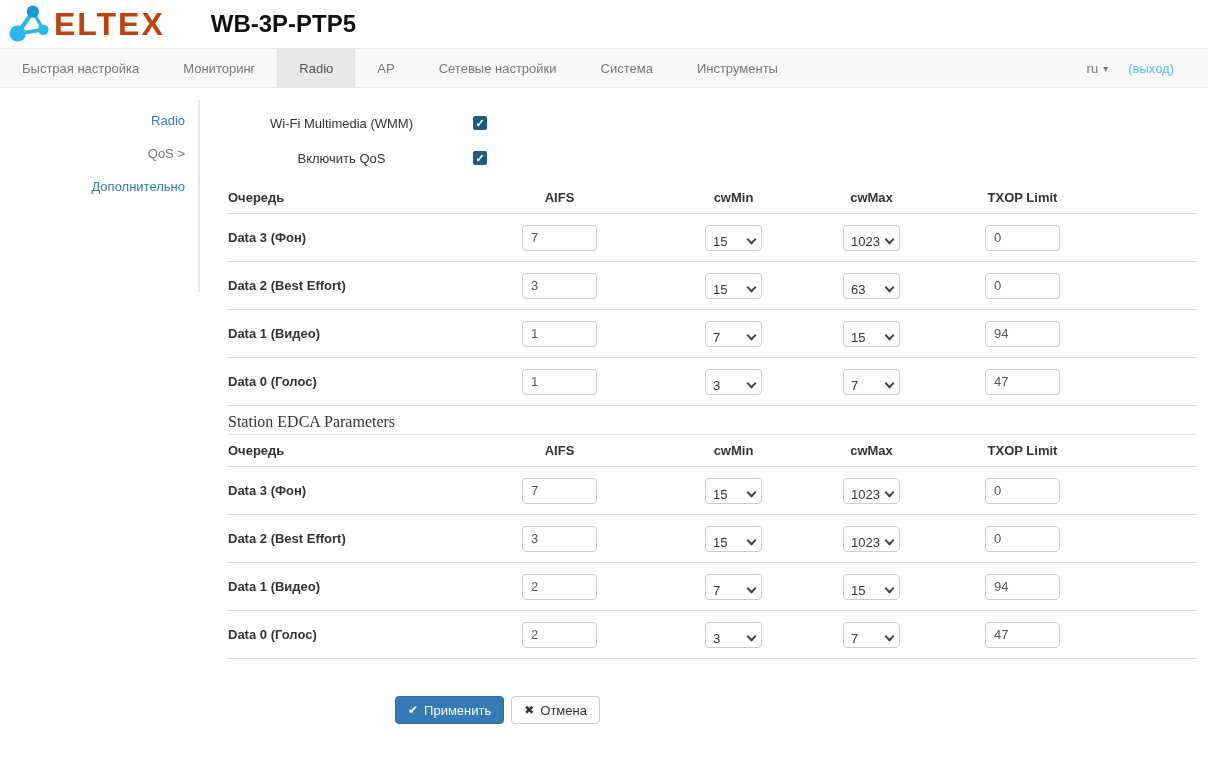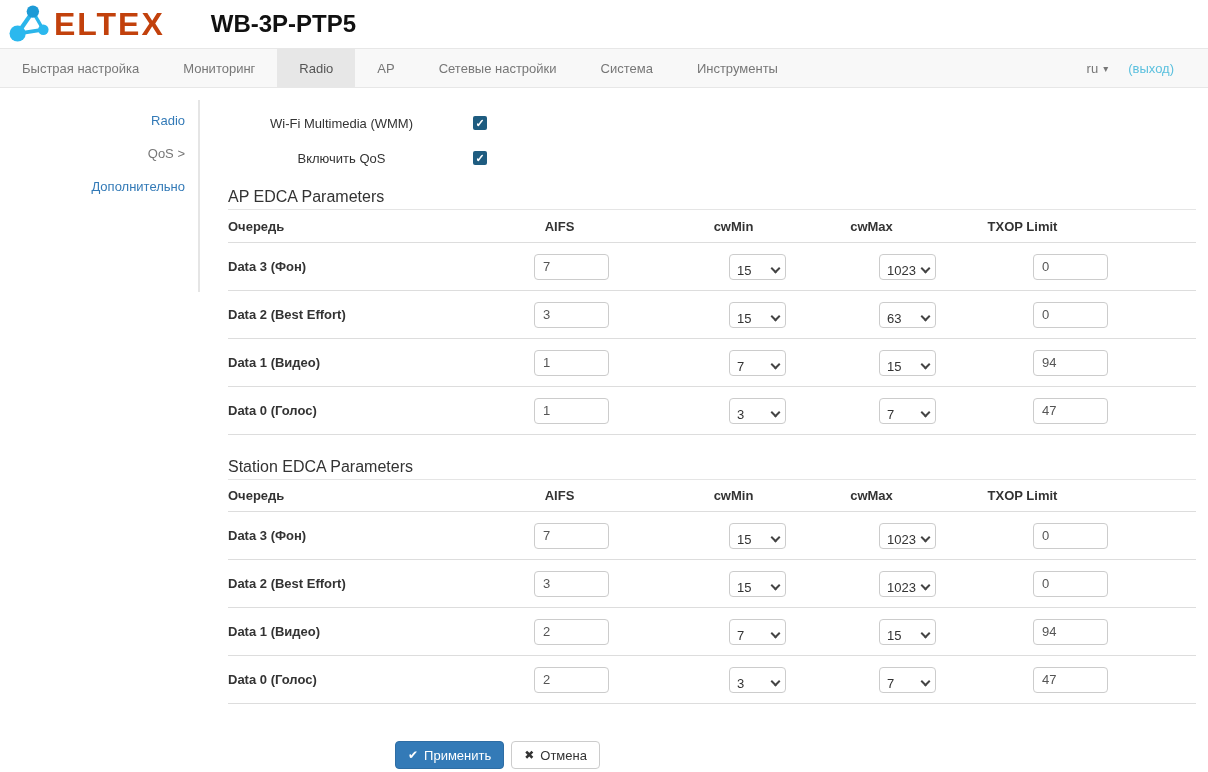--- a/index.html
+++ b/index.html
@@ -59,21 +59,21 @@
   
   .section-title {
     margin-top:18px; font-size:16px; color:#333;
     padding-bottom:4px; border-bottom:1px solid #e5e5e5; line-height:17px;
   }
   .grid-row {
     display:grid; grid-template-columns:294px 183px 138px 142px 211px;
     align-items:center; border-bottom:1px solid #ddd;
   }
   .grid-row.head { height:33px; font-weight:bold; }
-  .grid-row.data { height:48px;gap:12px; }
+  .grid-row.data { height:48px; }
   .head-span { display:inline-block; text-align:center; }
   .w75 { width:75px; } .w57 { width:57px; }
   .queue-cell { font-weight:bold; color:#333; }
 
   .text-input {
     width:75px; height:26px; border:1px solid #ccc; border-radius:4px;
     padding:0 6px 0 8px; font-size:13px; color:#555; background:#fff;
     font-family:inherit; outline:none;
   }
   .select {
@@ -150,21 +150,20 @@
 
     <div class="form-row">
       <div class="form-label">Wi-Fi Multimedia (WMM)</div>
       <span class="checkbox">✓</span>
     </div>
     <div class="form-row">
       <div class="form-label">Включить QoS</div>
       <span class="checkbox">✓</span>
     </div>
 
-    <div class="section-title">AP EDCA Parameters</div>
 
     <div>
       <div class="grid-row head">
         <div>Очередь</div>
         <div><span class="head-span w75">AIFS</span></div>
         <div><span class="head-span w57">cwMin</span></div>
         <div><span class="head-span w57">cwMax</span></div>
         <div><span class="head-span w75">TXOP Limit</span></div>
       </div>
 
@@ -234,21 +233,21 @@
         <div>
             <div class="select">
               <span>7</span>
               <span class="chevron"></span>
             </div>
           </div>
         <div><input class="text-input" value="47" style=""></div>
       </div>
     </div>
 
-    <div class="section-title" style="margin-top:23px;">Station EDCA Parameters</div>
+    <div class="section-title" style="margin-top:7px;font-family:Liberation Serif, serif;">Station EDCA Parameters</div>
 
     <div>
       <div class="grid-row head" style="height:32px;">
         <div>Очередь</div>
         <div><span class="head-span w75">AIFS</span></div>
         <div><span class="head-span w57">cwMin</span></div>
         <div><span class="head-span w57">cwMax</span></div>
         <div><span class="head-span w75">TXOP Limit</span></div>
       </div>
 

